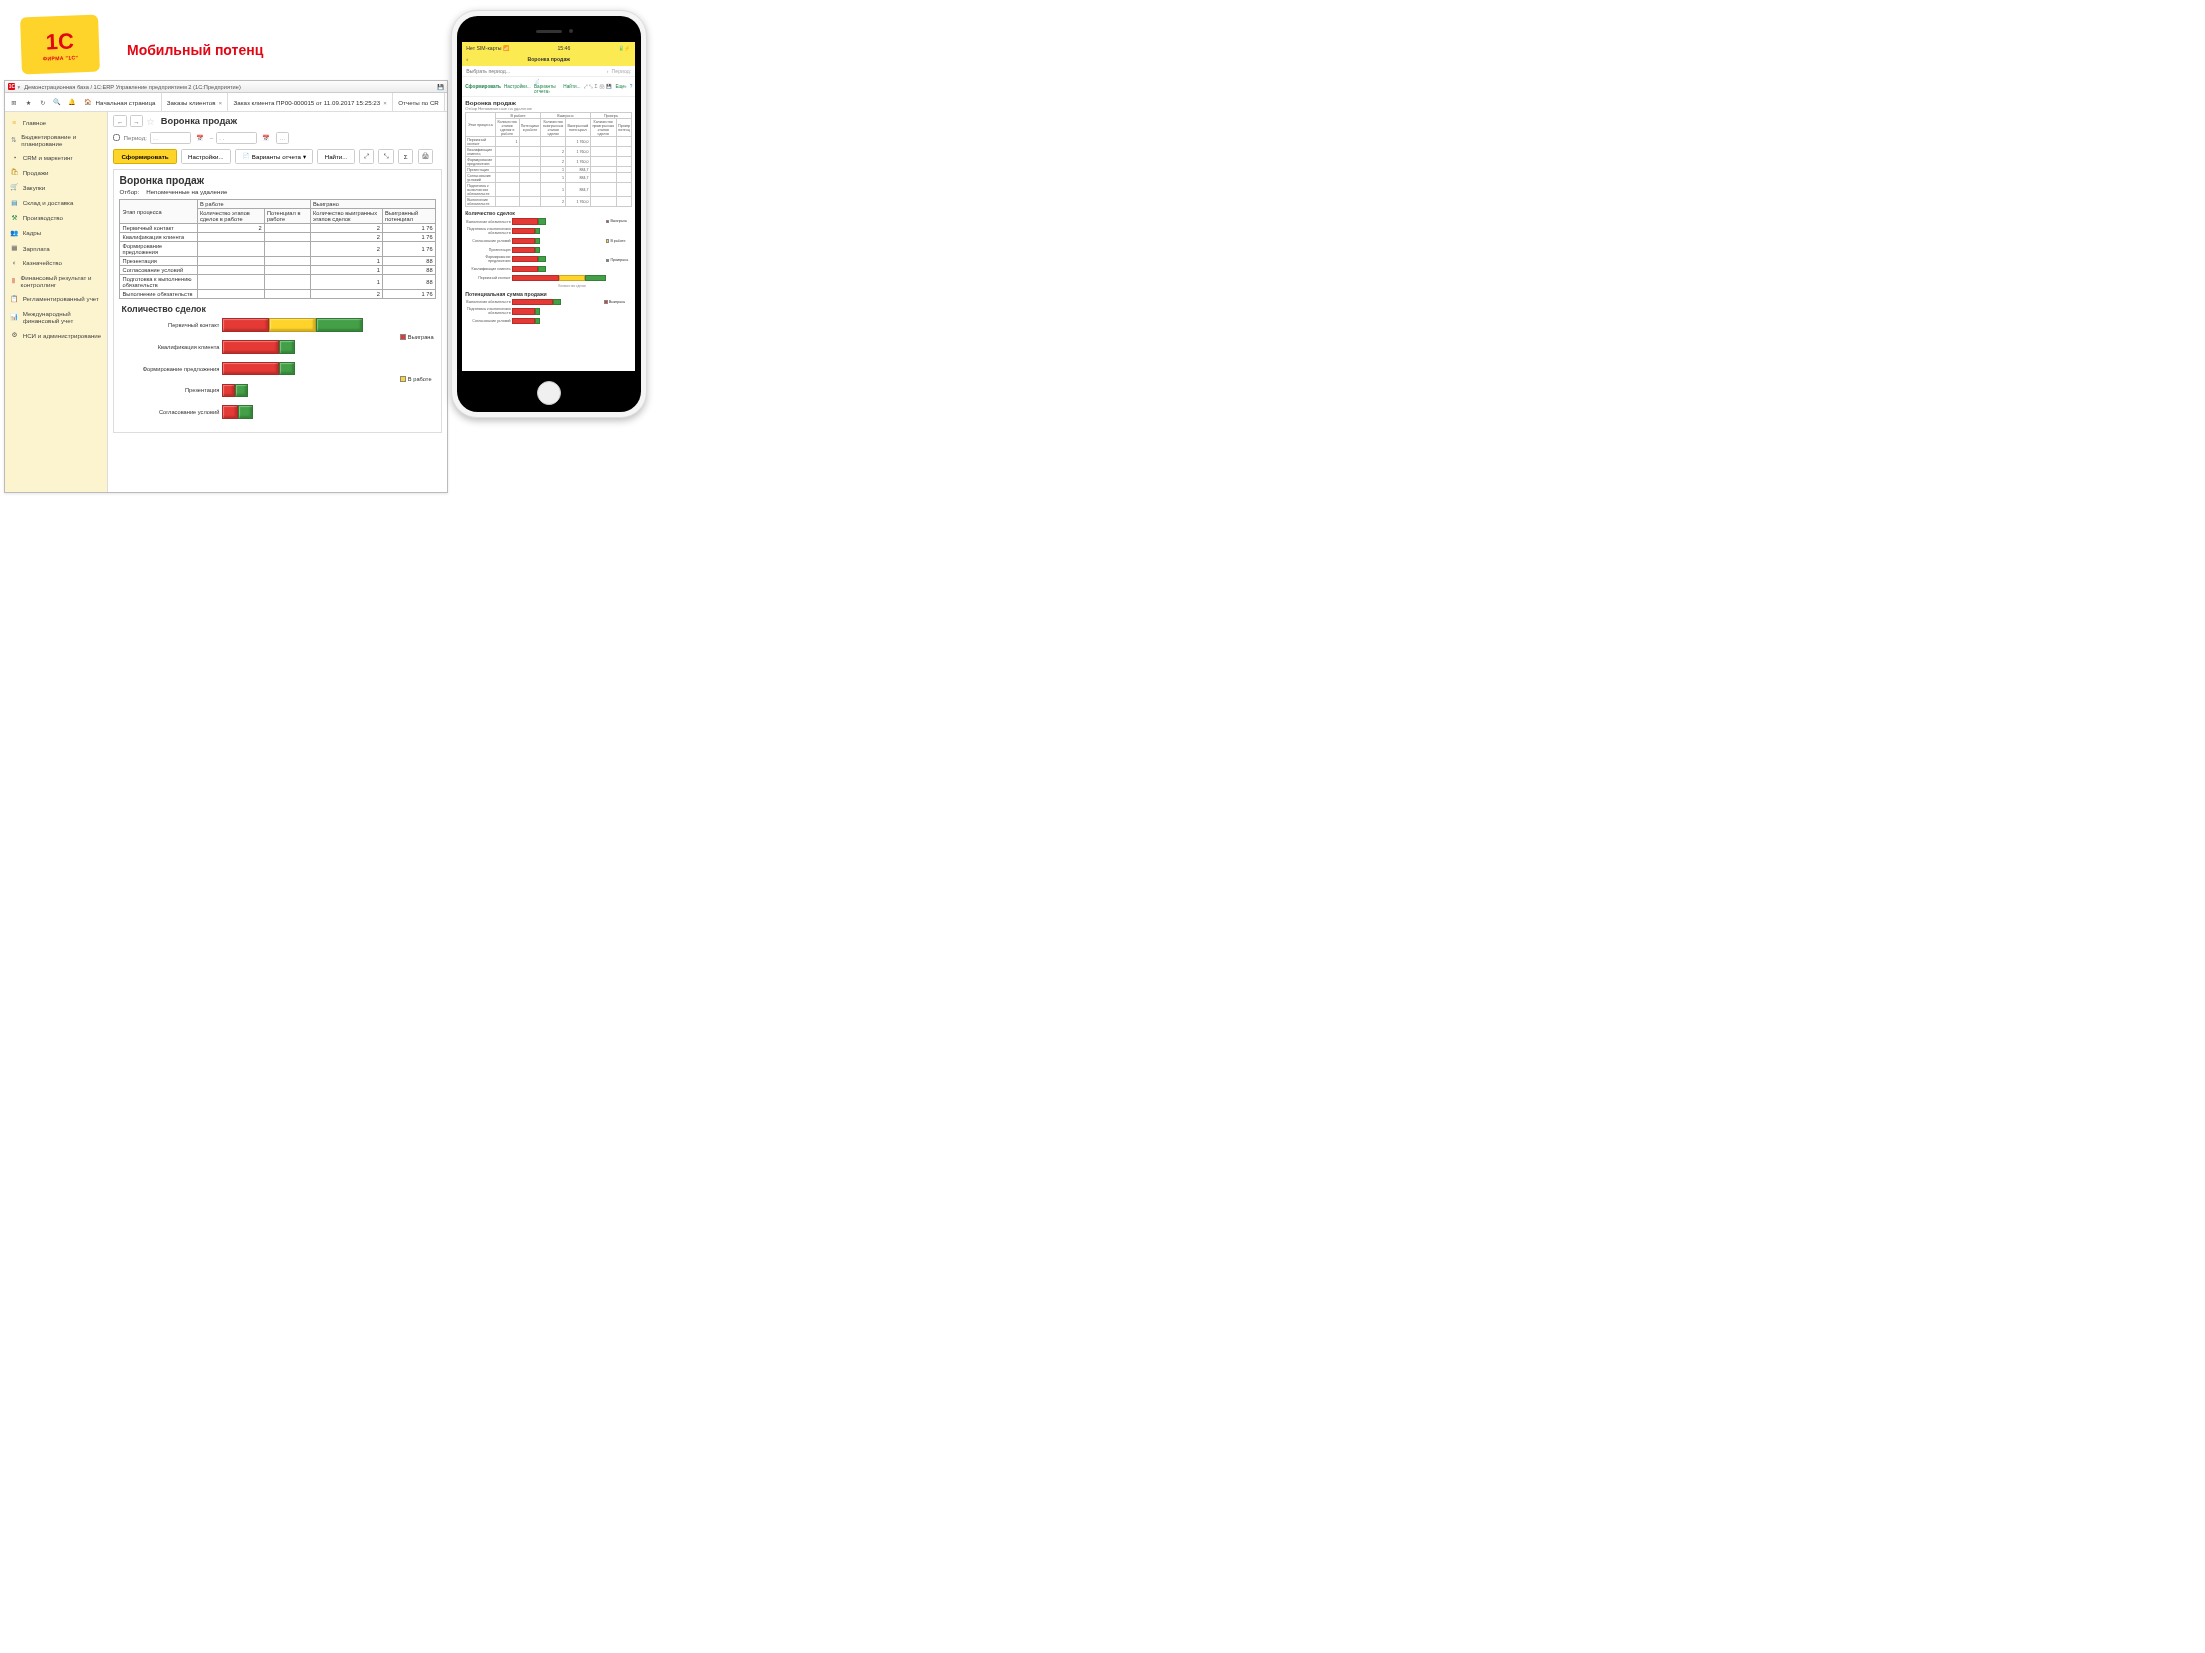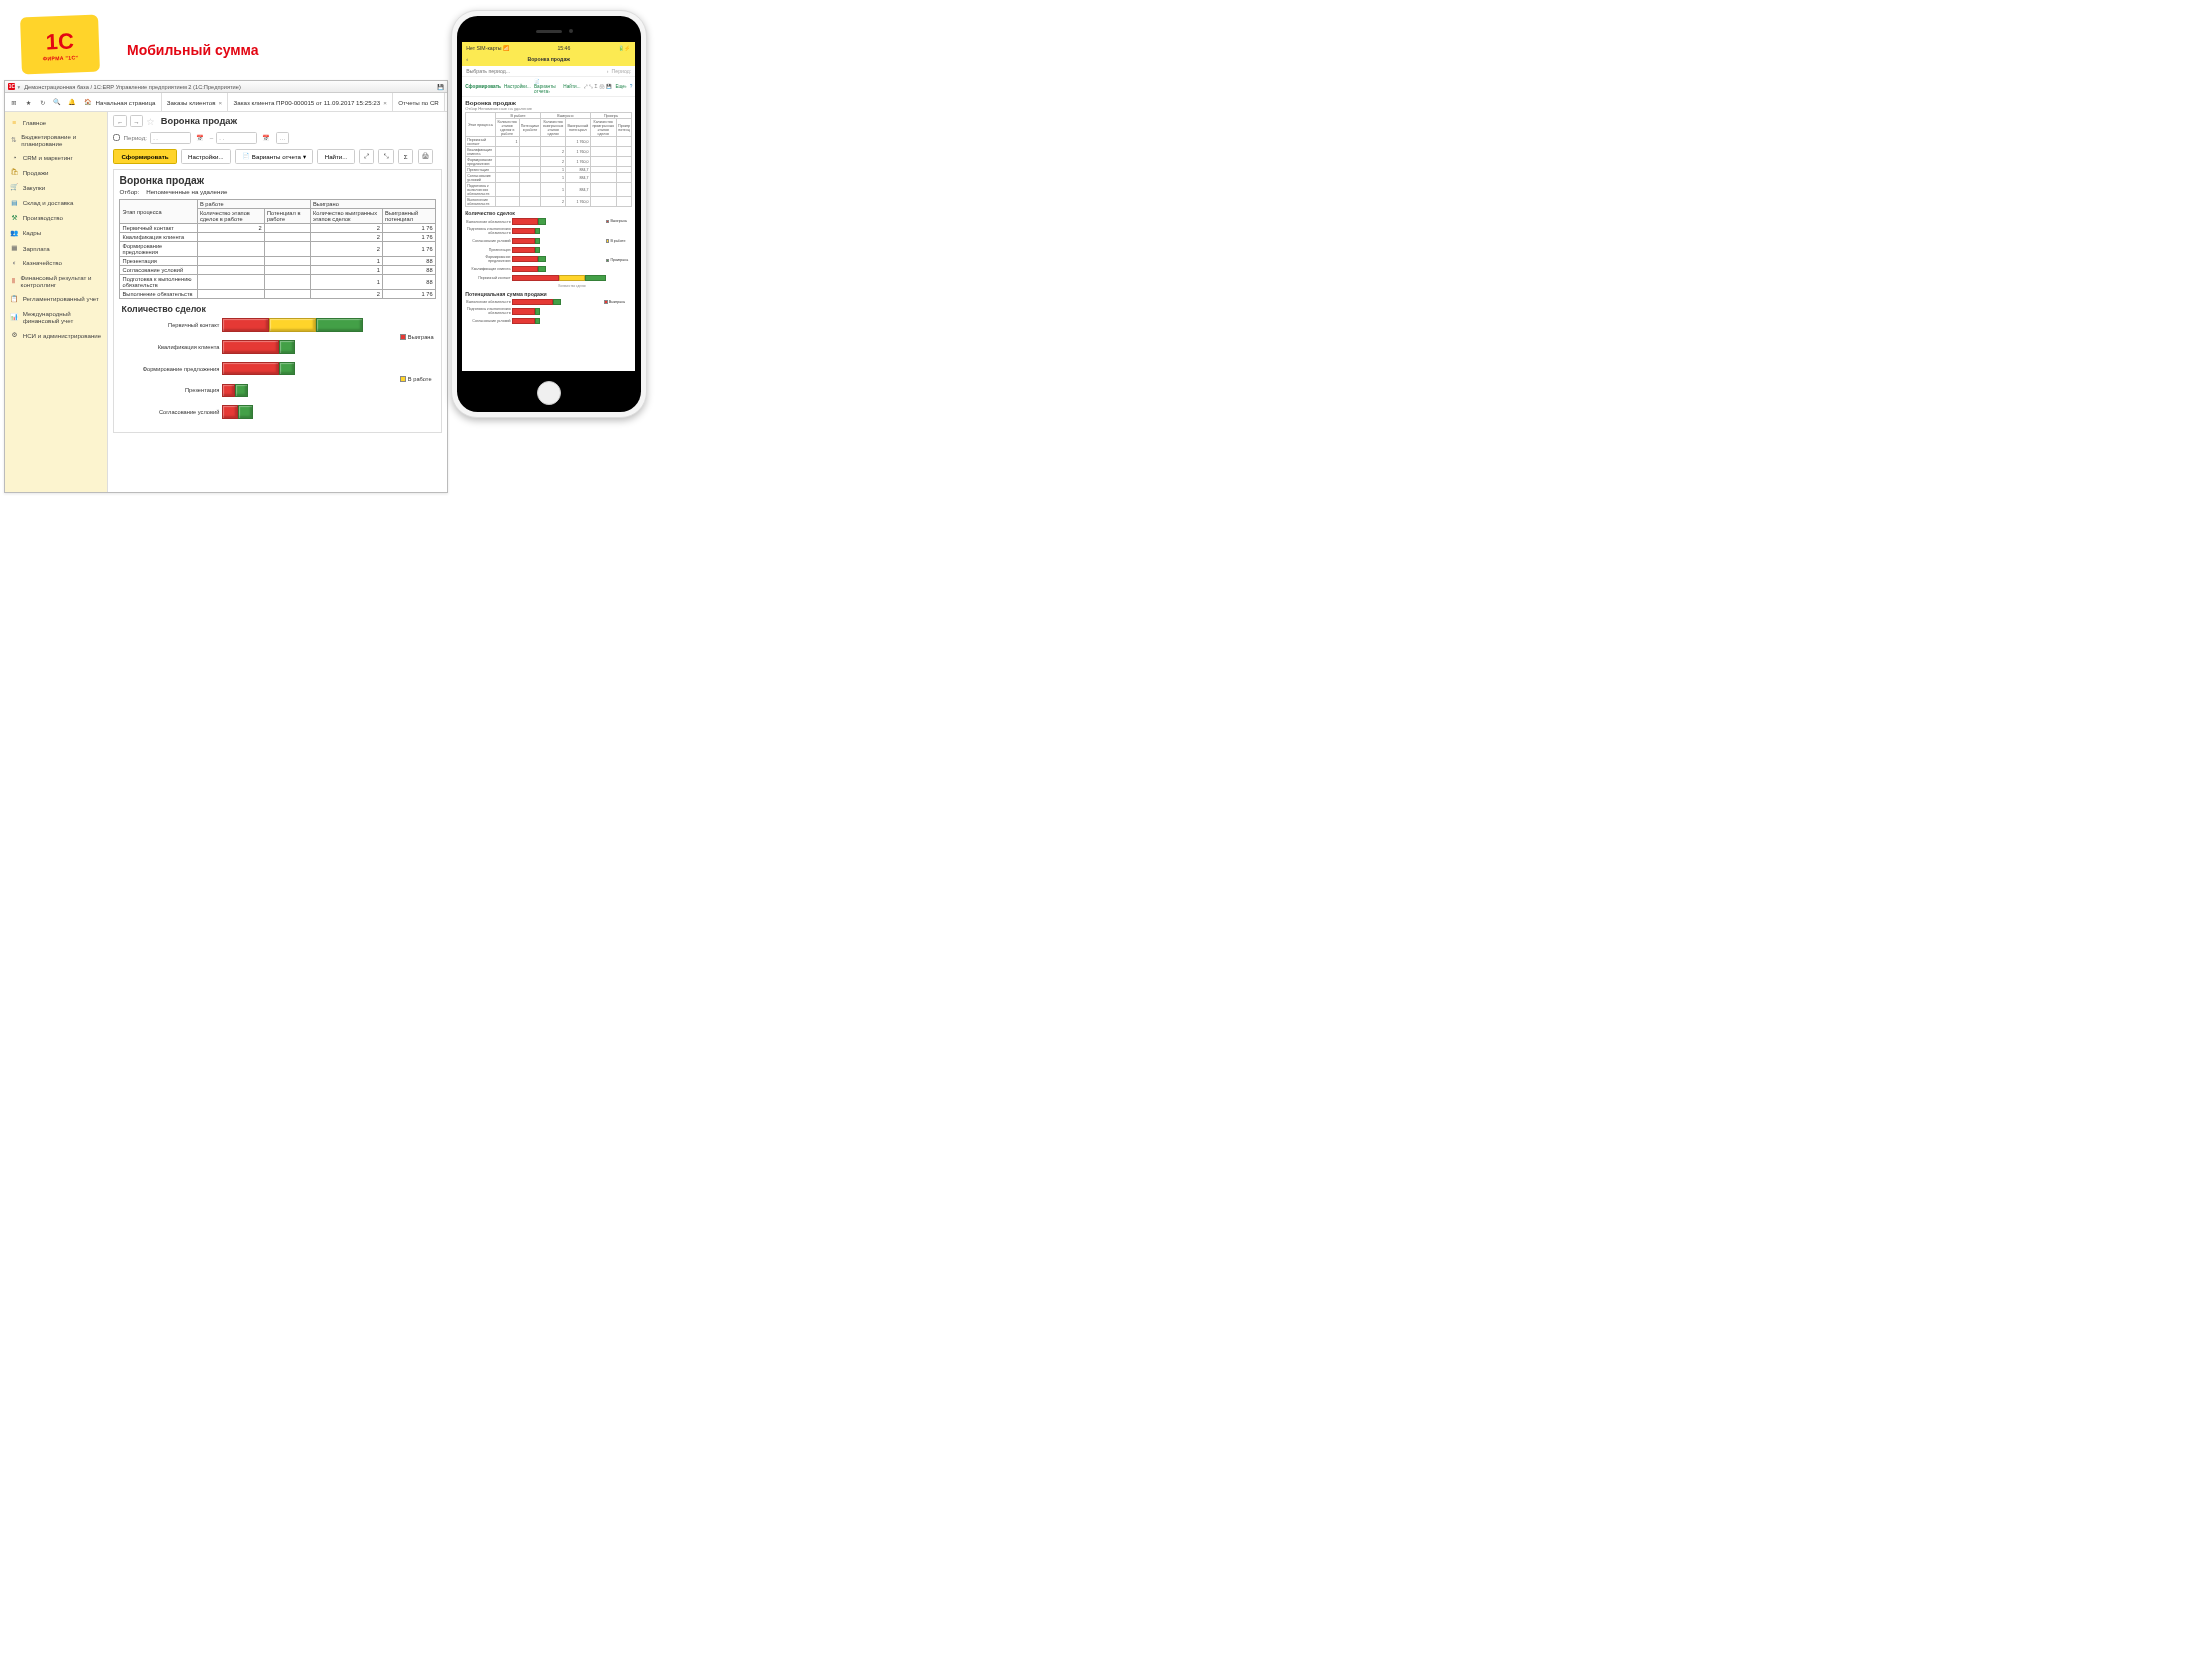--- a/index.html
+++ b/index.html
@@ -94,21 +94,21 @@
   .m-axis { font-size:3.1px; color:#888; text-align:center; padding-left:47px;}
 </style>
 </head>
 <body>
 <div class="slide">
 
 <div class="logo">
   <div class="logo-1c">1C</div>
   <div class="logo-firma">ФИРМА "1С"</div>
 </div>
-<div class="slide-title">Мобильный сумма</div>
+<div class="slide-title">Мобильный потенц</div>
 
 <div class="desktop-app">
   <div class="titlebar">
     <span class="tb-icons">
       <span class="tb-icon-1c">1C</span>
       <span class="tb-icon-down">▾</span>
     </span>
     <span>Демонстрационная база / 1С:ERP Управление предприятием 2  (1С:Предприятие)</span>
     <span class="save-ic">💾</span>
   </div>

